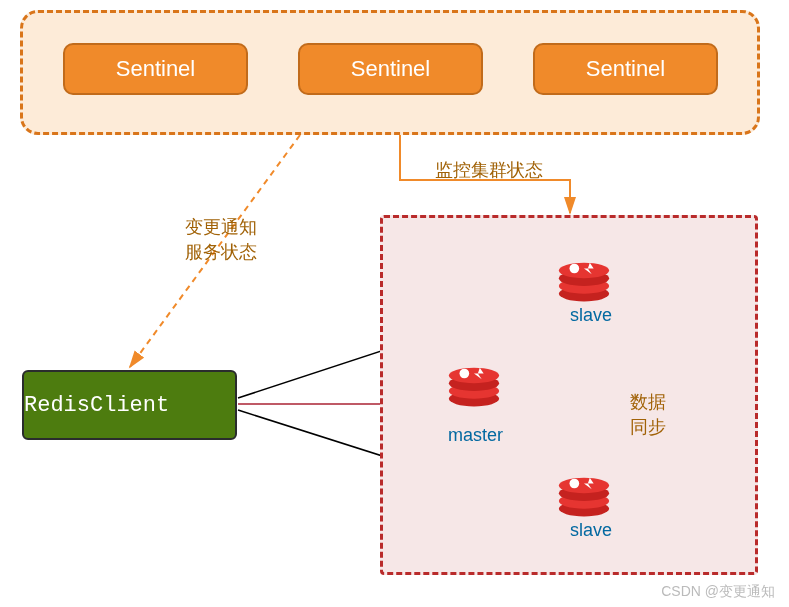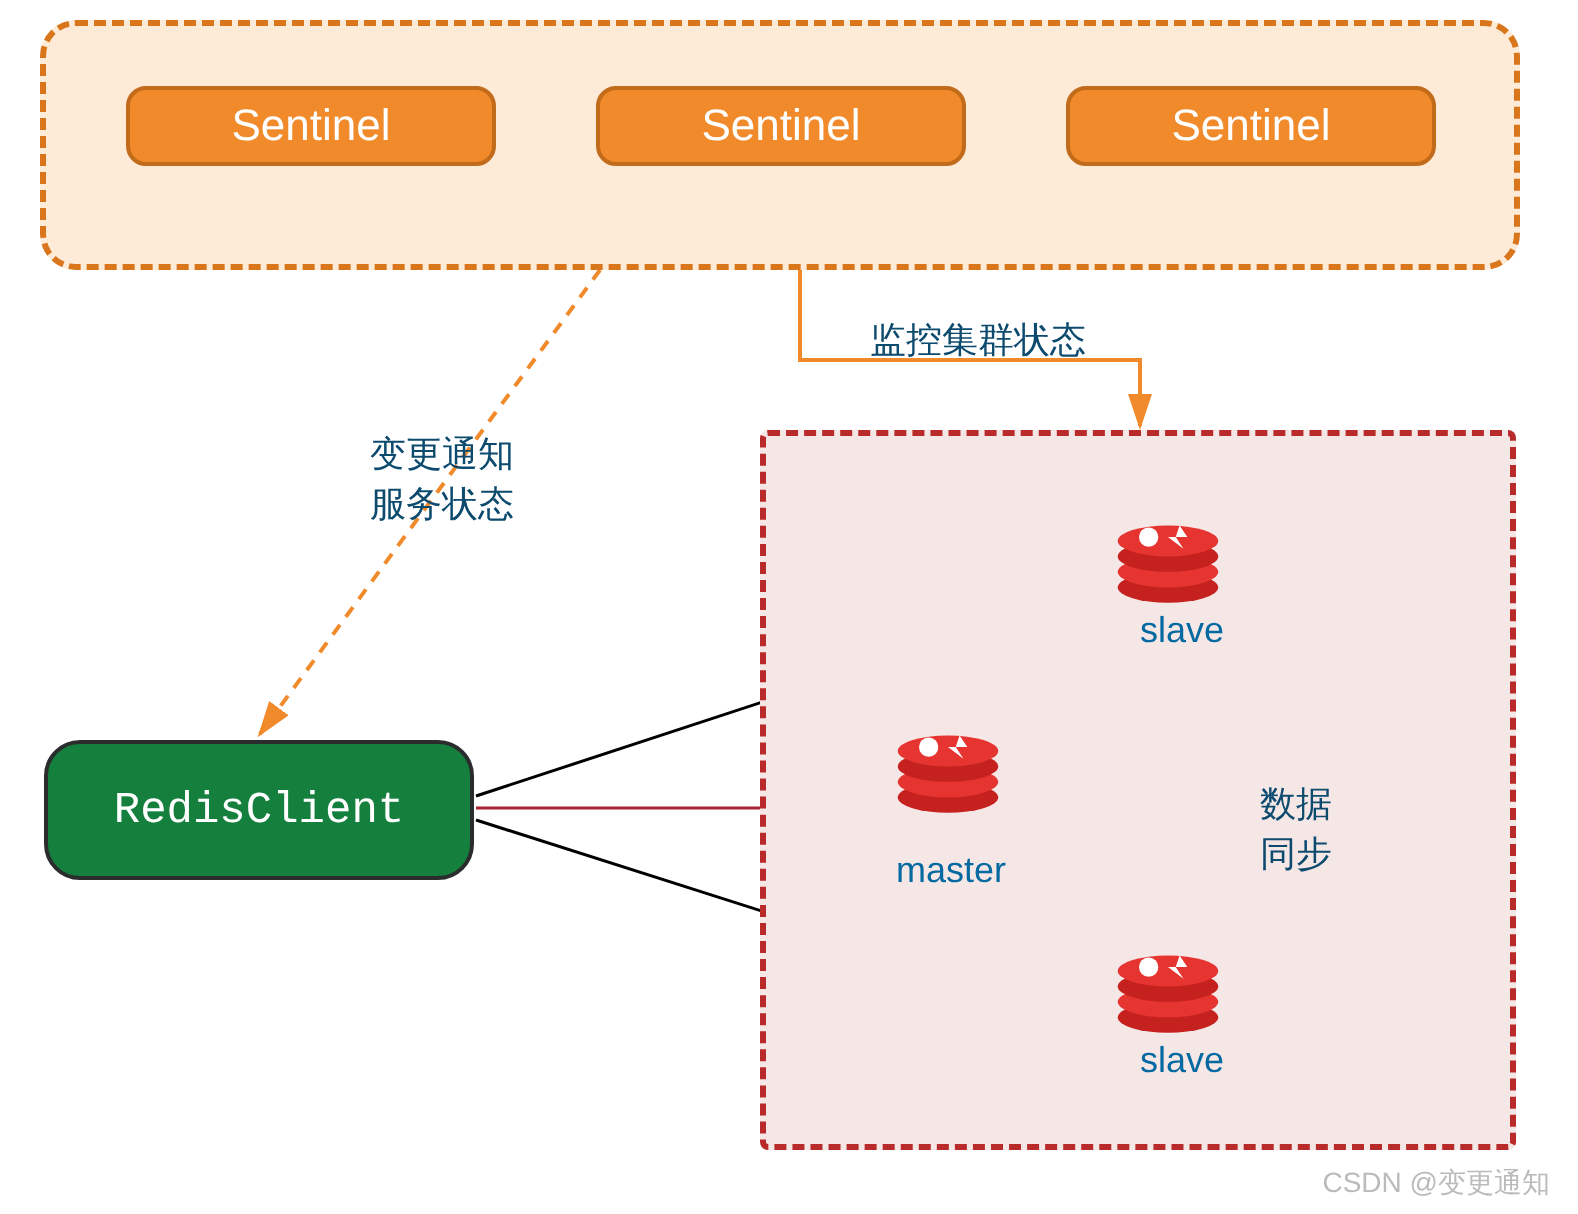--- a/index.html
+++ b/index.html
@@ -23,21 +23,21 @@
     width: 740px;
     height: 125px;
     background: #fdebd8;
     border: 3px dashed #d9751a;
     border-radius: 18px;
   }
   .sentinel-box {
     position: absolute;
     top: 30px;
     width: 185px;
-    height: 40px;
+    height: 52px;
     background: #f08a2a;
     border: 2px solid #c16b1b;
     border-radius: 10px;
     color: #fff;
     font-size: 22px;
     display: flex;
     align-items: center;
     justify-content: center;
   }
   .cluster-group {
@@ -49,39 +49,39 @@
     background: #f6e7e7;
     border: 3px dashed #b92b2b;
     border-radius: 4px;
   }
   .redis-client {
     position: absolute;
     left: 22px;
     top: 370px;
     width: 215px;
     height: 70px;
-    background: #15803d;
+    background: #4d7c0f;
     border: 2px solid #2a2c2d;
-    border-radius: 18px;
+    border-radius: 6px;
     color: #fff;
     font-size: 22px;
     font-family: "Courier New", monospace;
     display: flex;
     align-items: center;
-    justify-content: center;
+    justify-content: flex-start;
   }
   .node-label {
     position: absolute;
     font-size: 18px;
     color: #0369a1;
   }
   .annotation {
     position: absolute;
     font-size: 18px;
-    color: #0c4a6e;
+    color: #a16207;
     line-height: 1.4;
   }
   .redis-icon {
     position: absolute;
     width: 58px;
     height: 48px;
   }
   .watermark {
     position: absolute;
     right: 14px;

